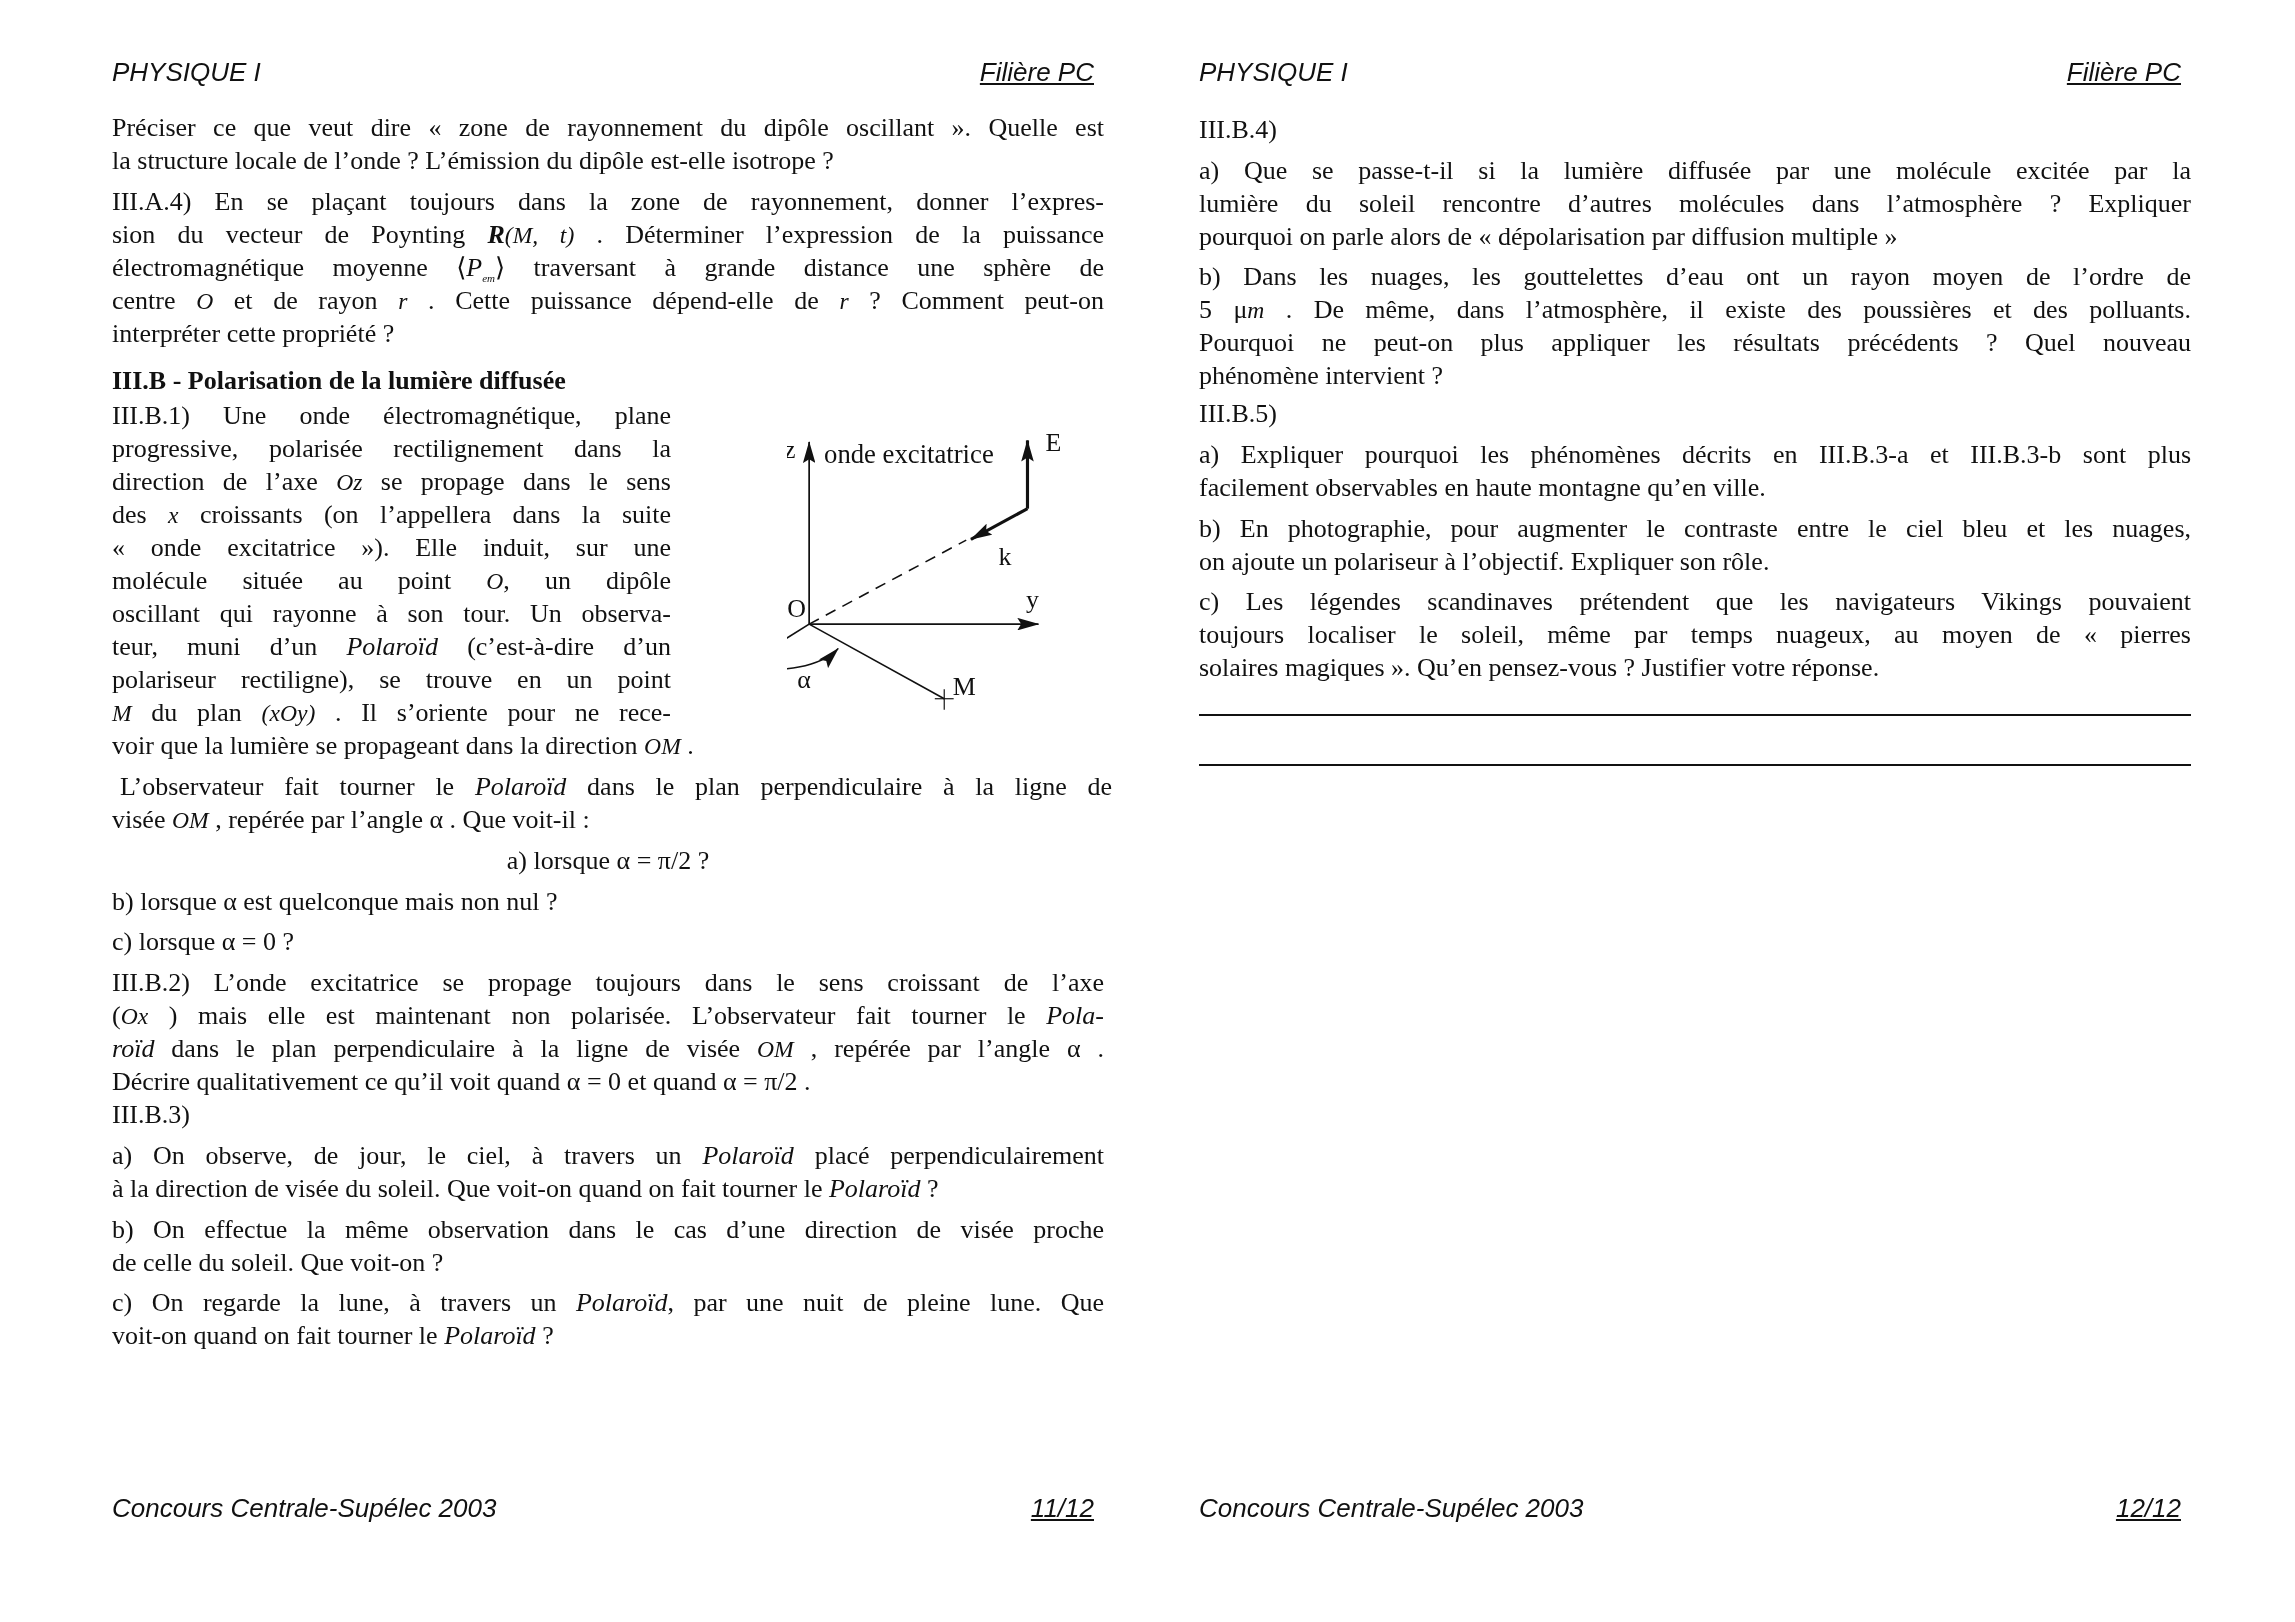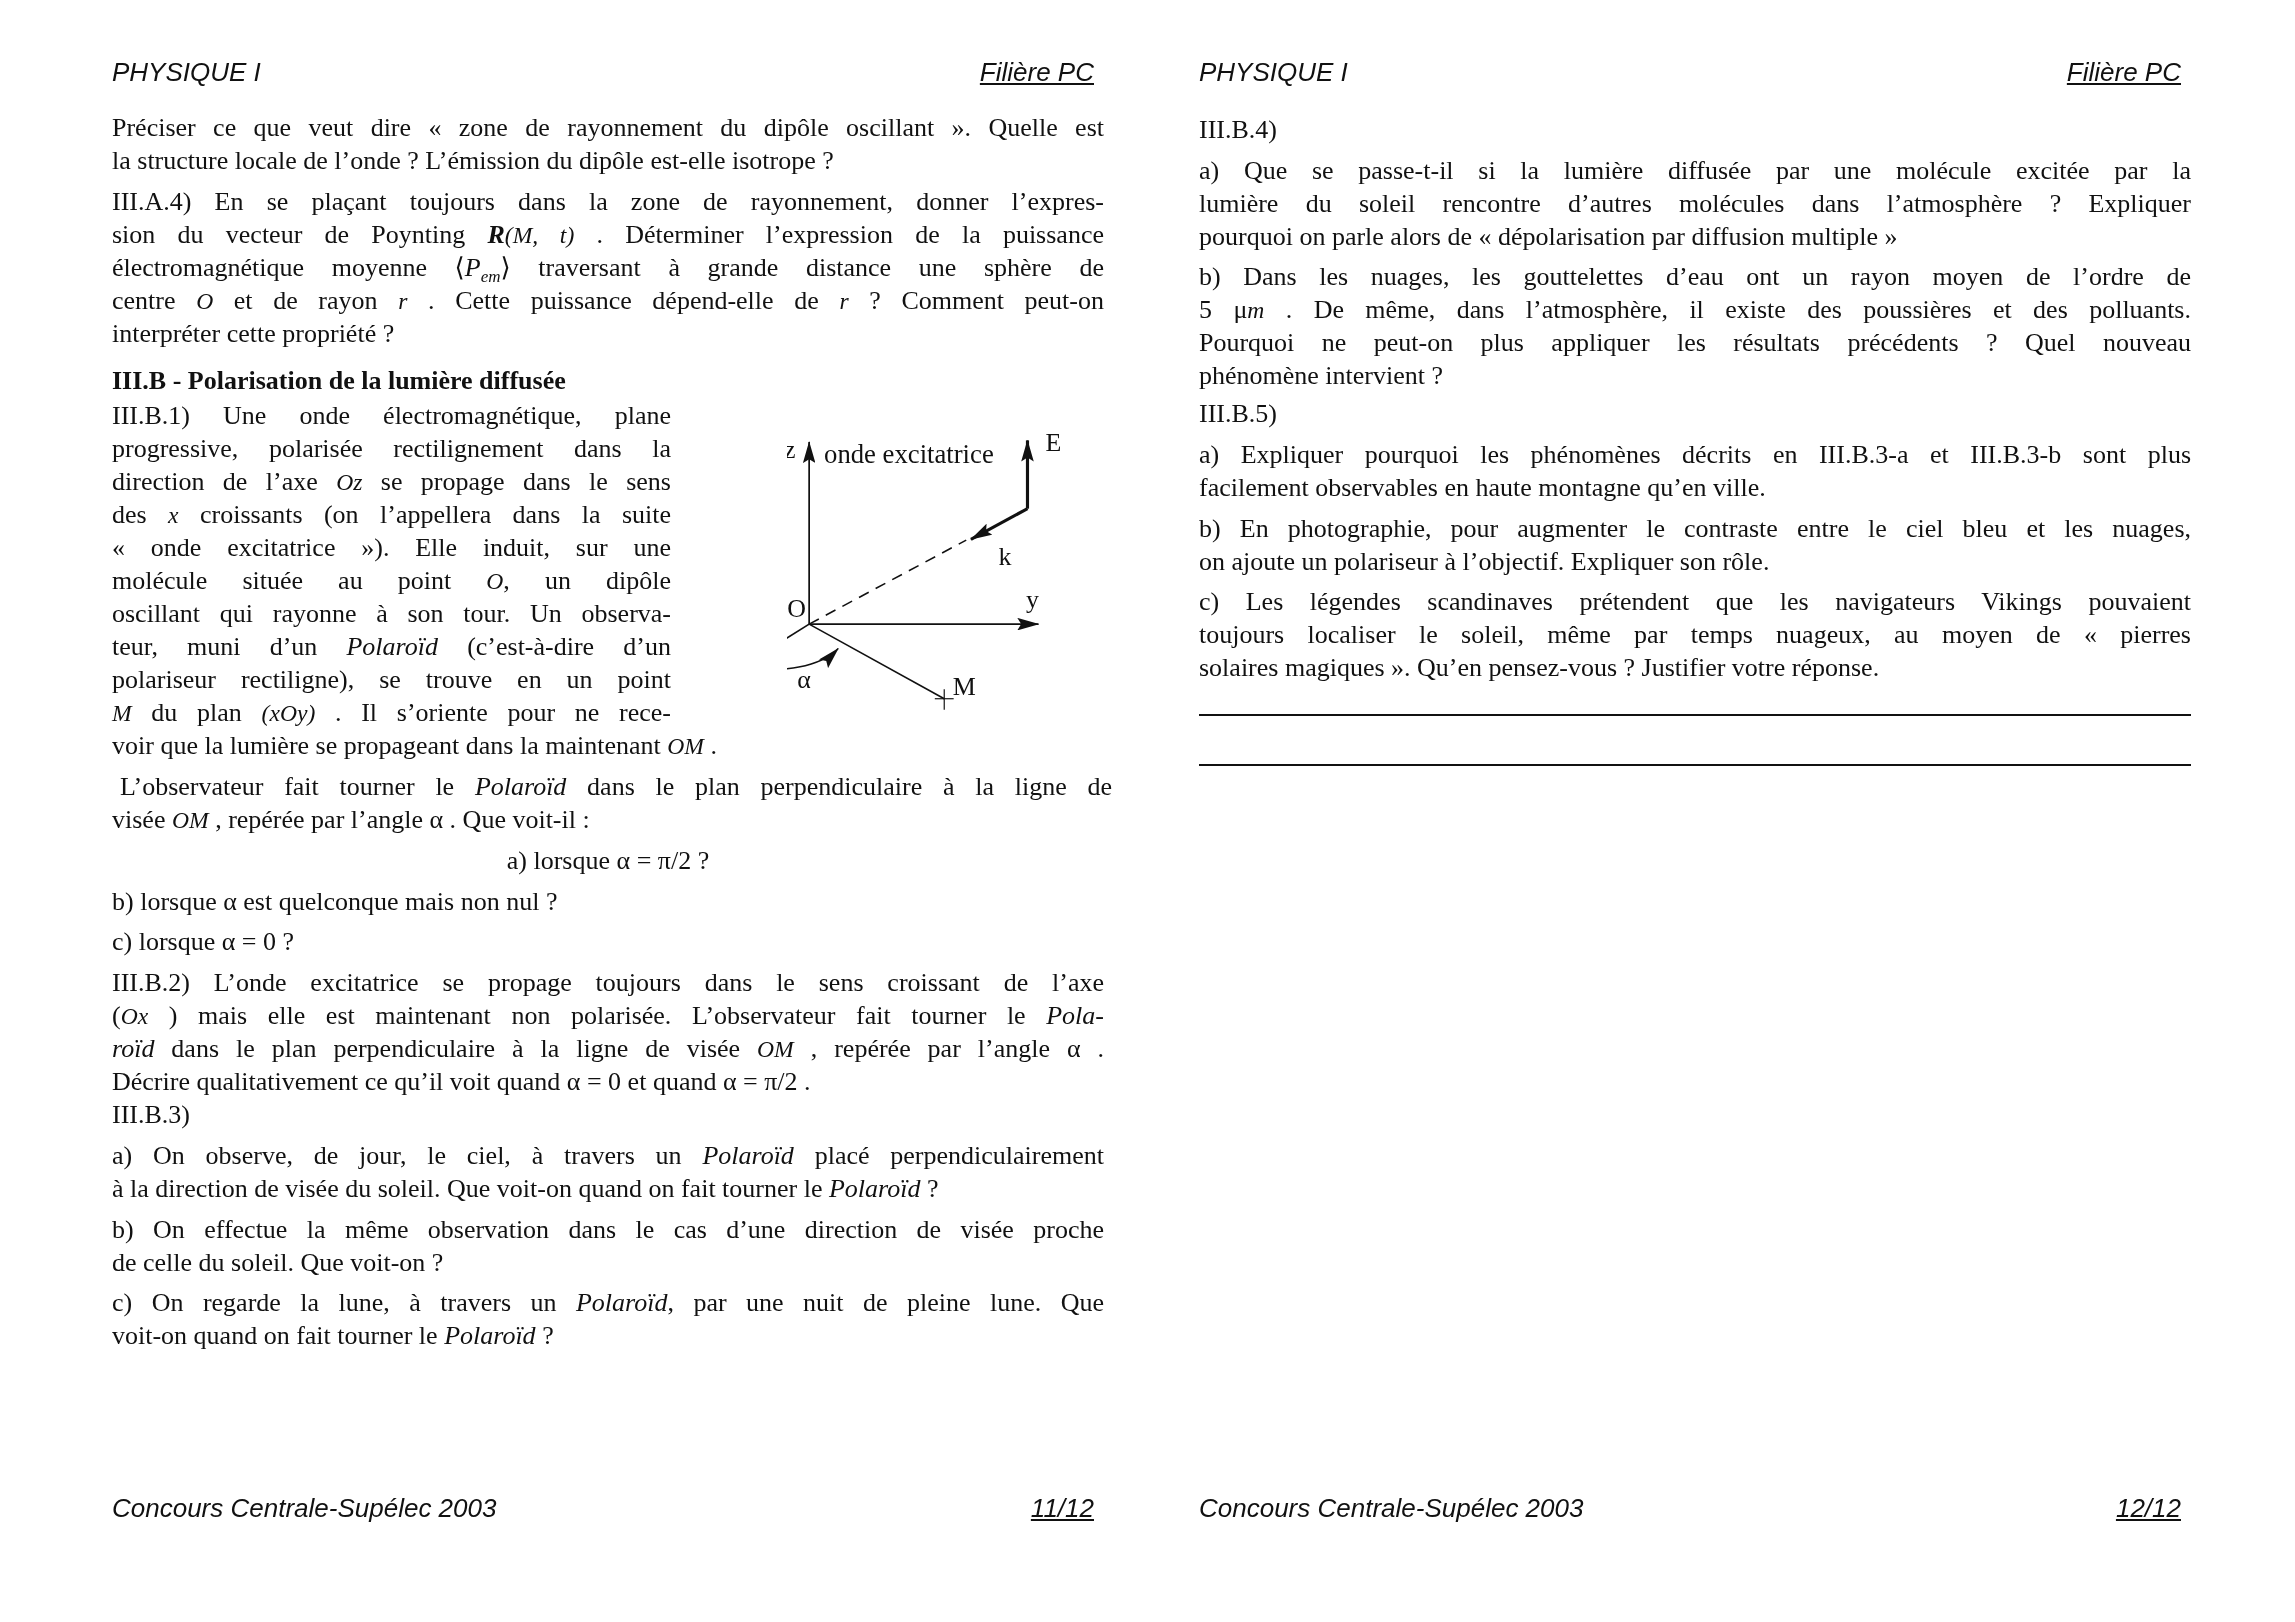--- a/index.html
+++ b/index.html
@@ -11,21 +11,21 @@
   .hdr { top: 57px; }
   .ftr { top: 1493px; }
   .hdr .r, .ftr .r { position: absolute; right: 10px; top: 0; text-decoration: underline; }
   .hdr .l, .ftr .l { position: absolute; left: 0; top: 0; }
   .line { position: absolute; left: 0; width: 992px; font-family: "Liberation Serif", serif; font-size: 26px; line-height: 31px; white-space: nowrap; }
   .line.j { text-align: justify; text-align-last: justify; white-space: normal; }
   .line.narrow { width: 559px; }
   .line .i { font-style: italic; }
   .line .b { font-weight: bold; }
   .line .m { font-style: italic; font-size: 23.6px; }
-  .line .sub { font-size: 17px; vertical-align: -6.3px; font-style: italic; }
+  .line .sub { font-size: 11px; vertical-align: -6.3px; font-style: italic; }
   .rule { position: absolute; left: 0; width: 992px; height: 2.4px; background: #111; }
   .fin { position: absolute; left: 0; width: 992px; text-align: center; font-family: "Liberation Serif", serif; font-weight: bold; font-size: 26px; line-height: 31px; }
   #figure { position: absolute; left: 675px; top: 416px; }
   #figure text { font-family: "Liberation Serif", serif; fill: #111; }
 </style>
 </head>
 <body>
 
 <div class="page" id="page-left">
   <div class="hdr">
@@ -44,21 +44,21 @@
       <div class="line j narrow" style="top: 400px;"><span>III.B.1)   Une onde électromagnétique, plane</span></div>
       <div class="line j narrow" style="top: 433px;"><span>progressive, polarisée rectilignement dans la</span></div>
       <div class="line j narrow" style="top: 466px;"><span>direction de l’axe </span><span class="m">Oz</span><span> se propage dans le sens</span></div>
       <div class="line j narrow" style="top: 499px;"><span>des </span><span class="m">x</span><span> croissants (on l’appellera dans la suite</span></div>
       <div class="line j narrow" style="top: 532px;"><span>« onde excitatrice »). Elle induit, sur une</span></div>
       <div class="line j narrow" style="top: 565px;"><span>molécule située au point </span><span class="m">O</span><span>, un dipôle</span></div>
       <div class="line j narrow" style="top: 598px;"><span>oscillant qui rayonne à son tour. Un observa-</span></div>
       <div class="line j narrow" style="top: 631px;"><span>teur, muni d’un </span><span class="i">Polaroïd</span><span> (c’est-à-dire d’un</span></div>
       <div class="line j narrow" style="top: 664px;"><span>polariseur rectiligne), se trouve en un point</span></div>
       <div class="line j narrow" style="top: 697px;"><span class="m">M</span><span> du plan </span><span class="m">(xOy)</span><span> . Il s’oriente pour ne rece-</span></div>
-      <div class="line" style="top: 730px;"><span>voir que la lumière se propageant dans la maintenant </span><span class="m">OM</span><span> .</span></div>
+      <div class="line" style="top: 730px;"><span>voir que la lumière se propageant dans la direction </span><span class="m">OM</span><span> .</span></div>
       <div class="line j" style="top: 771px; margin-left: 8px;"><span>L’observateur fait tourner le </span><span class="i">Polaroïd</span><span> dans le plan perpendiculaire à la ligne de</span></div>
       <div class="line" style="top: 804px;"><span>visée </span><span class="m">OM</span><span> , repérée par l’angle α . Que voit-il :</span></div>
       <div class="line" style="top: 845px; text-align: center;"><span>a)  lorsque α = π/2 ?</span></div>
       <div class="line" style="top: 886px;"><span>b)  lorsque α est quelconque mais non nul ?</span></div>
       <div class="line" style="top: 926px;"><span>c)  lorsque α = 0 ?</span></div>
       <div class="line j" style="top: 967px;"><span>III.B.2)   L’onde excitatrice se propage toujours dans le sens croissant de l’axe</span></div>
       <div class="line j" style="top: 1000px;"><span>(</span><span class="m">Ox</span><span> ) mais elle est maintenant non polarisée. L’observateur fait tourner le </span><span class="i">Pola-</span></div>
       <div class="line j" style="top: 1033px;"><span class="i">roïd</span><span> dans le plan perpendiculaire à la ligne de visée </span><span class="m">OM</span><span> , repérée par l’angle α .</span></div>
       <div class="line" style="top: 1066px;"><span>Décrire qualitativement ce qu’il voit quand α = 0 et quand α = π/2 .</span></div>
       <div class="line" style="top: 1099px;"><span>III.B.3)</span></div>

